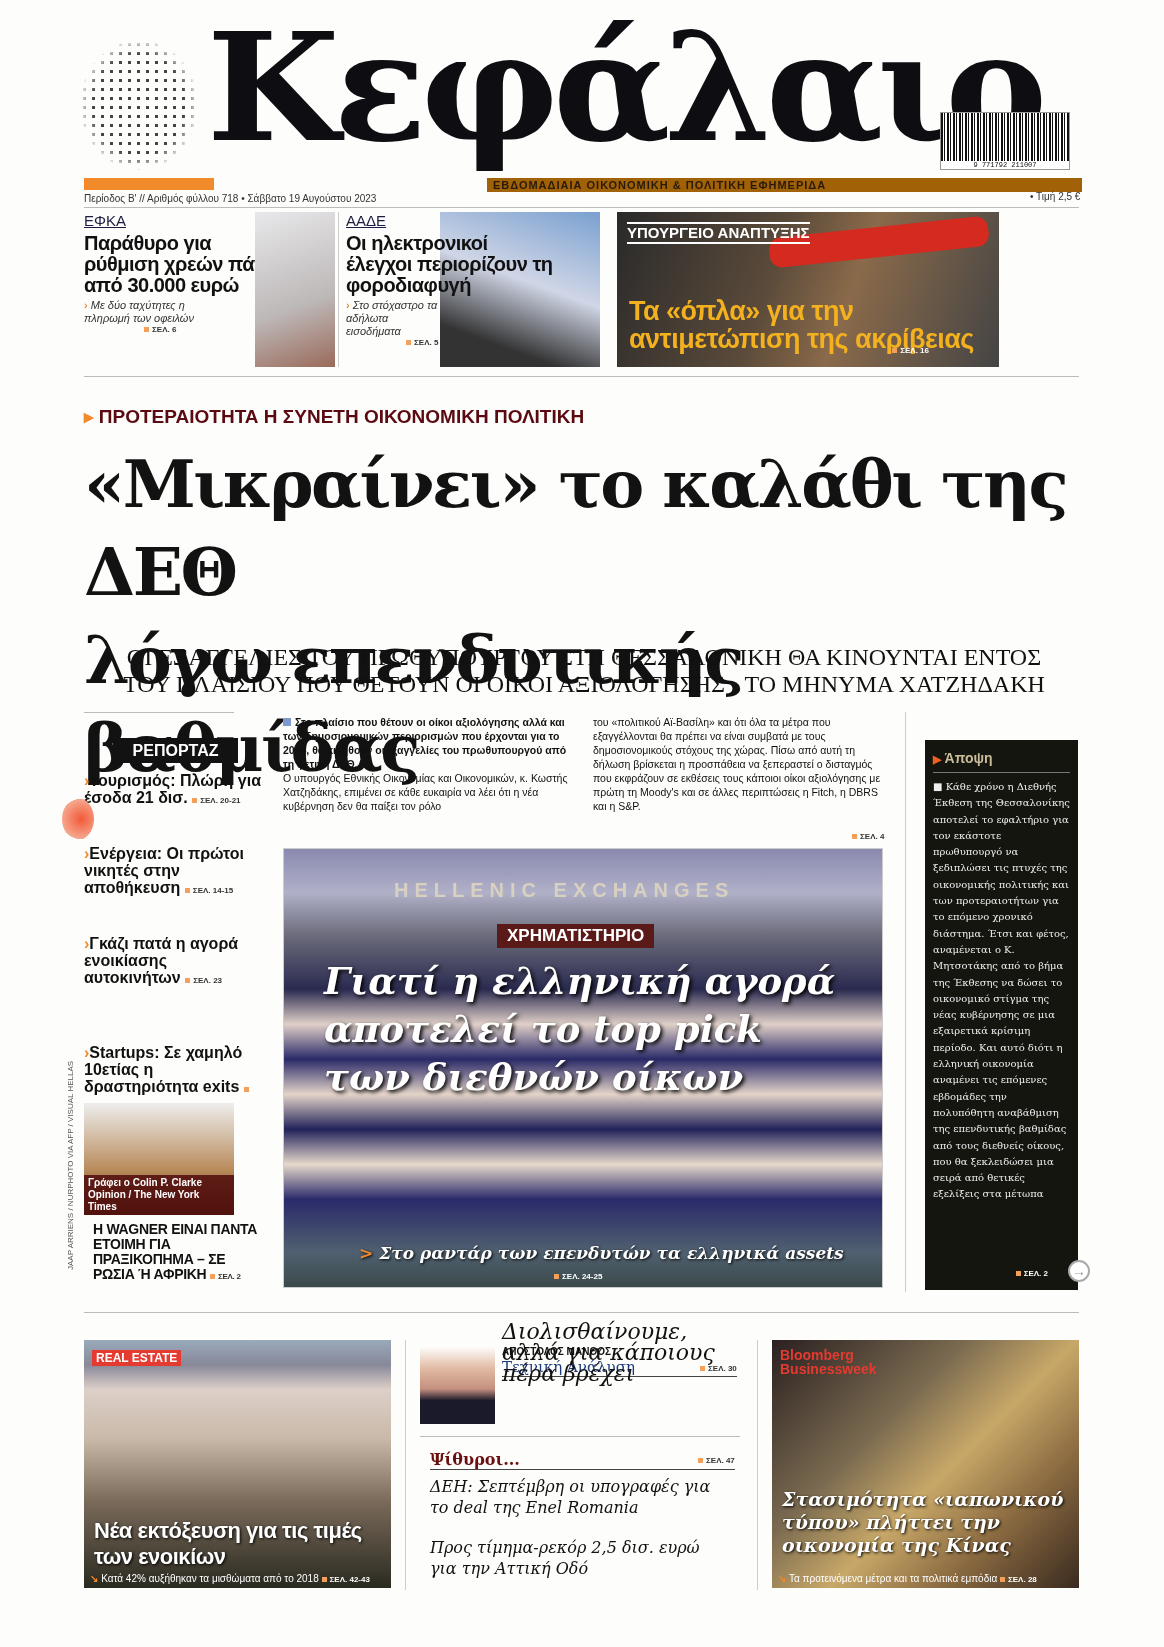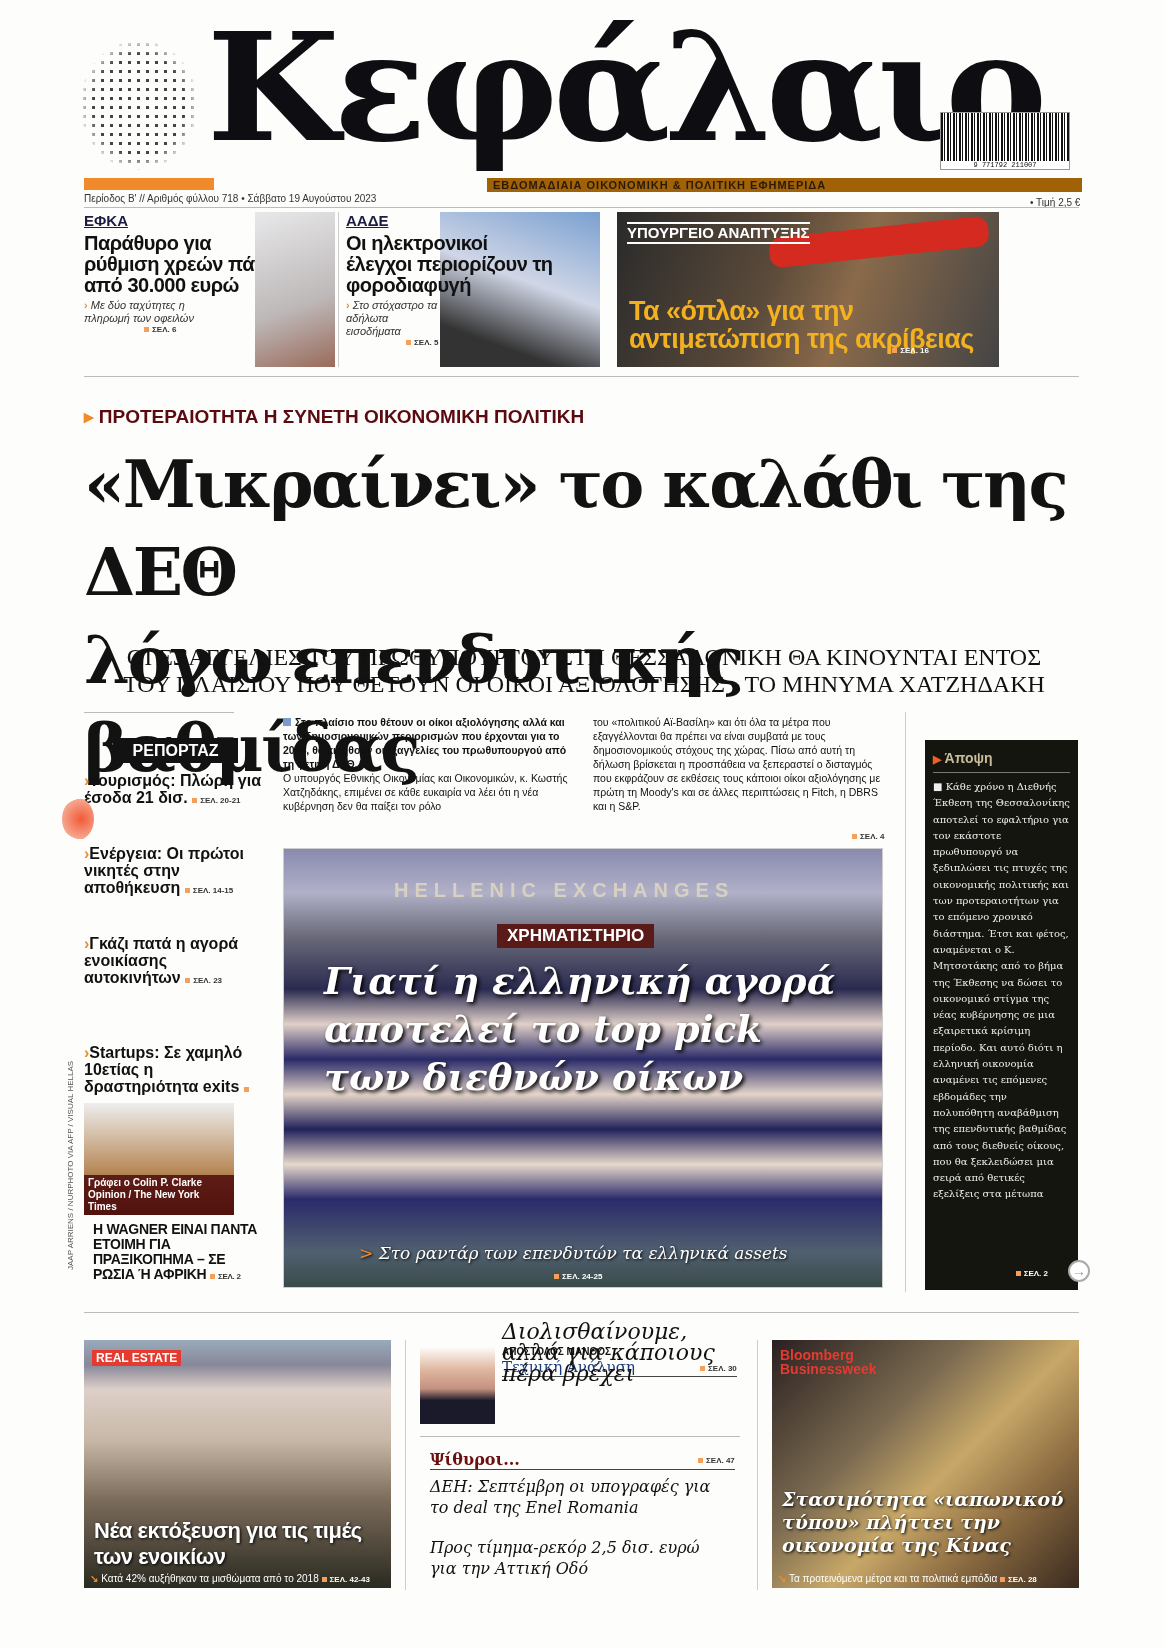--- a/index.html
+++ b/index.html
@@ -6,25 +6,25 @@
 body{width:1164px;height:1647px;background:#fdfdfb;font-family:"Liberation Sans",sans-serif;color:#111;position:relative;overflow:hidden}
 .abs{position:absolute}
 
 .globe{left:80px;top:40px;width:118px;height:130px;border-radius:50%;background:radial-gradient(circle,#444 1.6px,transparent 2px) 0 0/9px 9px;-webkit-mask:radial-gradient(ellipse at 50% 50%,#000 55%,transparent 72%);mask:radial-gradient(ellipse at 50% 50%,#000 55%,transparent 72%)}
 .logo{left:215px;top:12px;font-family:"DejaVu Serif",serif;font-weight:bold;font-size:150px;letter-spacing:-6px;line-height:1;color:#0d0d12;transform:scaleX(1.02)}
 .barcode{left:940px;top:112px;width:130px;height:58px;border:1px solid #999;background:repeating-linear-gradient(90deg,#111 0 2px,#fff 2px 3px,#111 3px 4px,#fff 4px 6px);padding:0}
 .barcode span{position:absolute;bottom:0;left:0;right:0;background:#fff;font-size:7px;text-align:center;font-family:"Liberation Mono",monospace}
 .orange-bar{left:84px;top:178px;width:130px;height:12px;background:#f08a2a}
 .tagline{left:487px;top:178px;width:595px;height:14px;background:#a16207;color:#2a1a0a;font-weight:bold;font-size:11px;letter-spacing:1px;padding-left:6px;line-height:14px}
 .issue{left:84px;top:193px;font-size:10px;color:#333}
-.price{left:1030px;top:197px;font-size:10px;color:#333}
+.price{left:1030px;top:191px;font-size:10px;color:#333}
 .rule{height:1px;background:#bbb}
 
 .teaser{top:212px;height:155px;overflow:hidden}
-.teaser .kicker{font-weight:bold;font-size:15px;text-decoration:underline;color:#1c1c40}
+.teaser .kicker{font-weight:normal;font-size:15px;text-decoration:underline;color:#1c1c40}
 .teaser h3{font-size:20px;line-height:21px;font-weight:bold;color:#111;margin-top:4px;letter-spacing:-.5px}
 .teaser .sub{font-style:italic;font-size:11px;line-height:13px;margin-top:3px;color:#333}
 .teaser .sub b{color:#f08a2a;font-style:normal}
 .pg{font-size:8px;color:#333;font-weight:bold}
 .pg:before{content:"";display:inline-block;width:5px;height:5px;background:#f4a05a;margin-right:3px}
 .ph1{left:255px;top:212px;width:80px;height:155px;background:linear-gradient(160deg,#e8e8ea,#bdb8b8 60%,#9a6a5a)}
 .ph2{left:440px;top:212px;width:160px;height:155px;background:linear-gradient(200deg,#7aa0d0,#d0d6e6 45%,#333 80%)}
 .big-teaser{left:617px;top:212px;width:382px;height:155px;background:linear-gradient(110deg,#2a2a2a,#5a4a3a 40%,#8a6a4a 60%,#444);overflow:hidden}
 .big-teaser .cart{position:absolute;right:10px;top:15px;width:220px;height:30px;background:#d52a20;border-radius:12px;transform:rotate(-6deg)}
 .big-teaser .kick{position:absolute;left:10px;top:10px;color:#fff;font-weight:bold;font-size:15px;border-bottom:2px solid #fff;border-top:2px solid #fff;line-height:18px}
@@ -47,21 +47,21 @@
 
 .lead{left:283px;top:715px;width:292px;font-size:10.5px;line-height:14px}
 .lead b{display:block}
 .lead .sq{display:inline-block;width:8px;height:8px;background:#7a9ad0;margin-right:4px}
 .lead2{left:593px;top:715px;width:292px;font-size:10.5px;line-height:14px}
 
 .hero{left:283px;top:848px;width:600px;height:440px;overflow:hidden;border:1px solid #ccc;background:linear-gradient(180deg,#8a8ab0 0,#b0b0c8 10%,#6a6a7a 20%,#2a2a50 32%,#e0d0c8 40%,#2a2a68 48%,#e4d4c8 56%,#22225a 64%,#e6d8cc 72%,#2a2a6a 80%,#506070 92%,#3a4a4a 100%)}
 .hero .exch{position:absolute;top:30px;left:110px;font-size:20px;font-weight:bold;letter-spacing:6px;color:#d8d0c0}
 .hero .kicker{position:absolute;top:75px;left:213px;background:#5a1a18;color:#fff;font-weight:bold;font-size:17px;padding:2px 10px}
 .hero h2{position:absolute;top:108px;left:40px;width:520px;font-family:"DejaVu Serif",serif;font-style:italic;color:#fff;font-size:37px;line-height:48px;text-align:left;text-shadow:2px 2px 4px #000}
-.hero .foot{position:absolute;bottom:24px;left:75px;color:#fff;font-family:"DejaVu Serif",serif;font-style:italic;font-weight:normal;font-size:17px;text-shadow:1px 1px 3px #000}
+.hero .foot{position:absolute;bottom:24px;left:75px;color:#fff;font-family:"DejaVu Serif",serif;font-style:italic;font-weight:bold;font-size:17px;text-shadow:1px 1px 3px #000}
 .hero .foot:before{content:"> ";color:#f08a2a;font-style:normal}
 .hero .pg{position:absolute;bottom:6px;left:270px;color:#fff}
 
 .opinion{left:925px;top:740px;width:153px;height:550px;background:#151510;color:#fff;padding:10px 8px}
 .opinion .lbl{font-weight:bold;font-size:14px;color:#c8bc9a;border-bottom:1px solid #777;padding-bottom:6px}
 .opinion .lbl:before{content:"▶ ";color:#f06020;font-size:11px}
 .opinion h3{font-size:17px;line-height:20px;font-weight:bold;margin-top:22px}
 .opinion p{font-family:"DejaVu Serif",serif;font-size:10px;line-height:16.3px;margin-top:6px;color:#eee}
 .opinion p:before{content:"■ ";}
 .opinion .pg{position:absolute;right:30px;bottom:12px;color:#fff}

